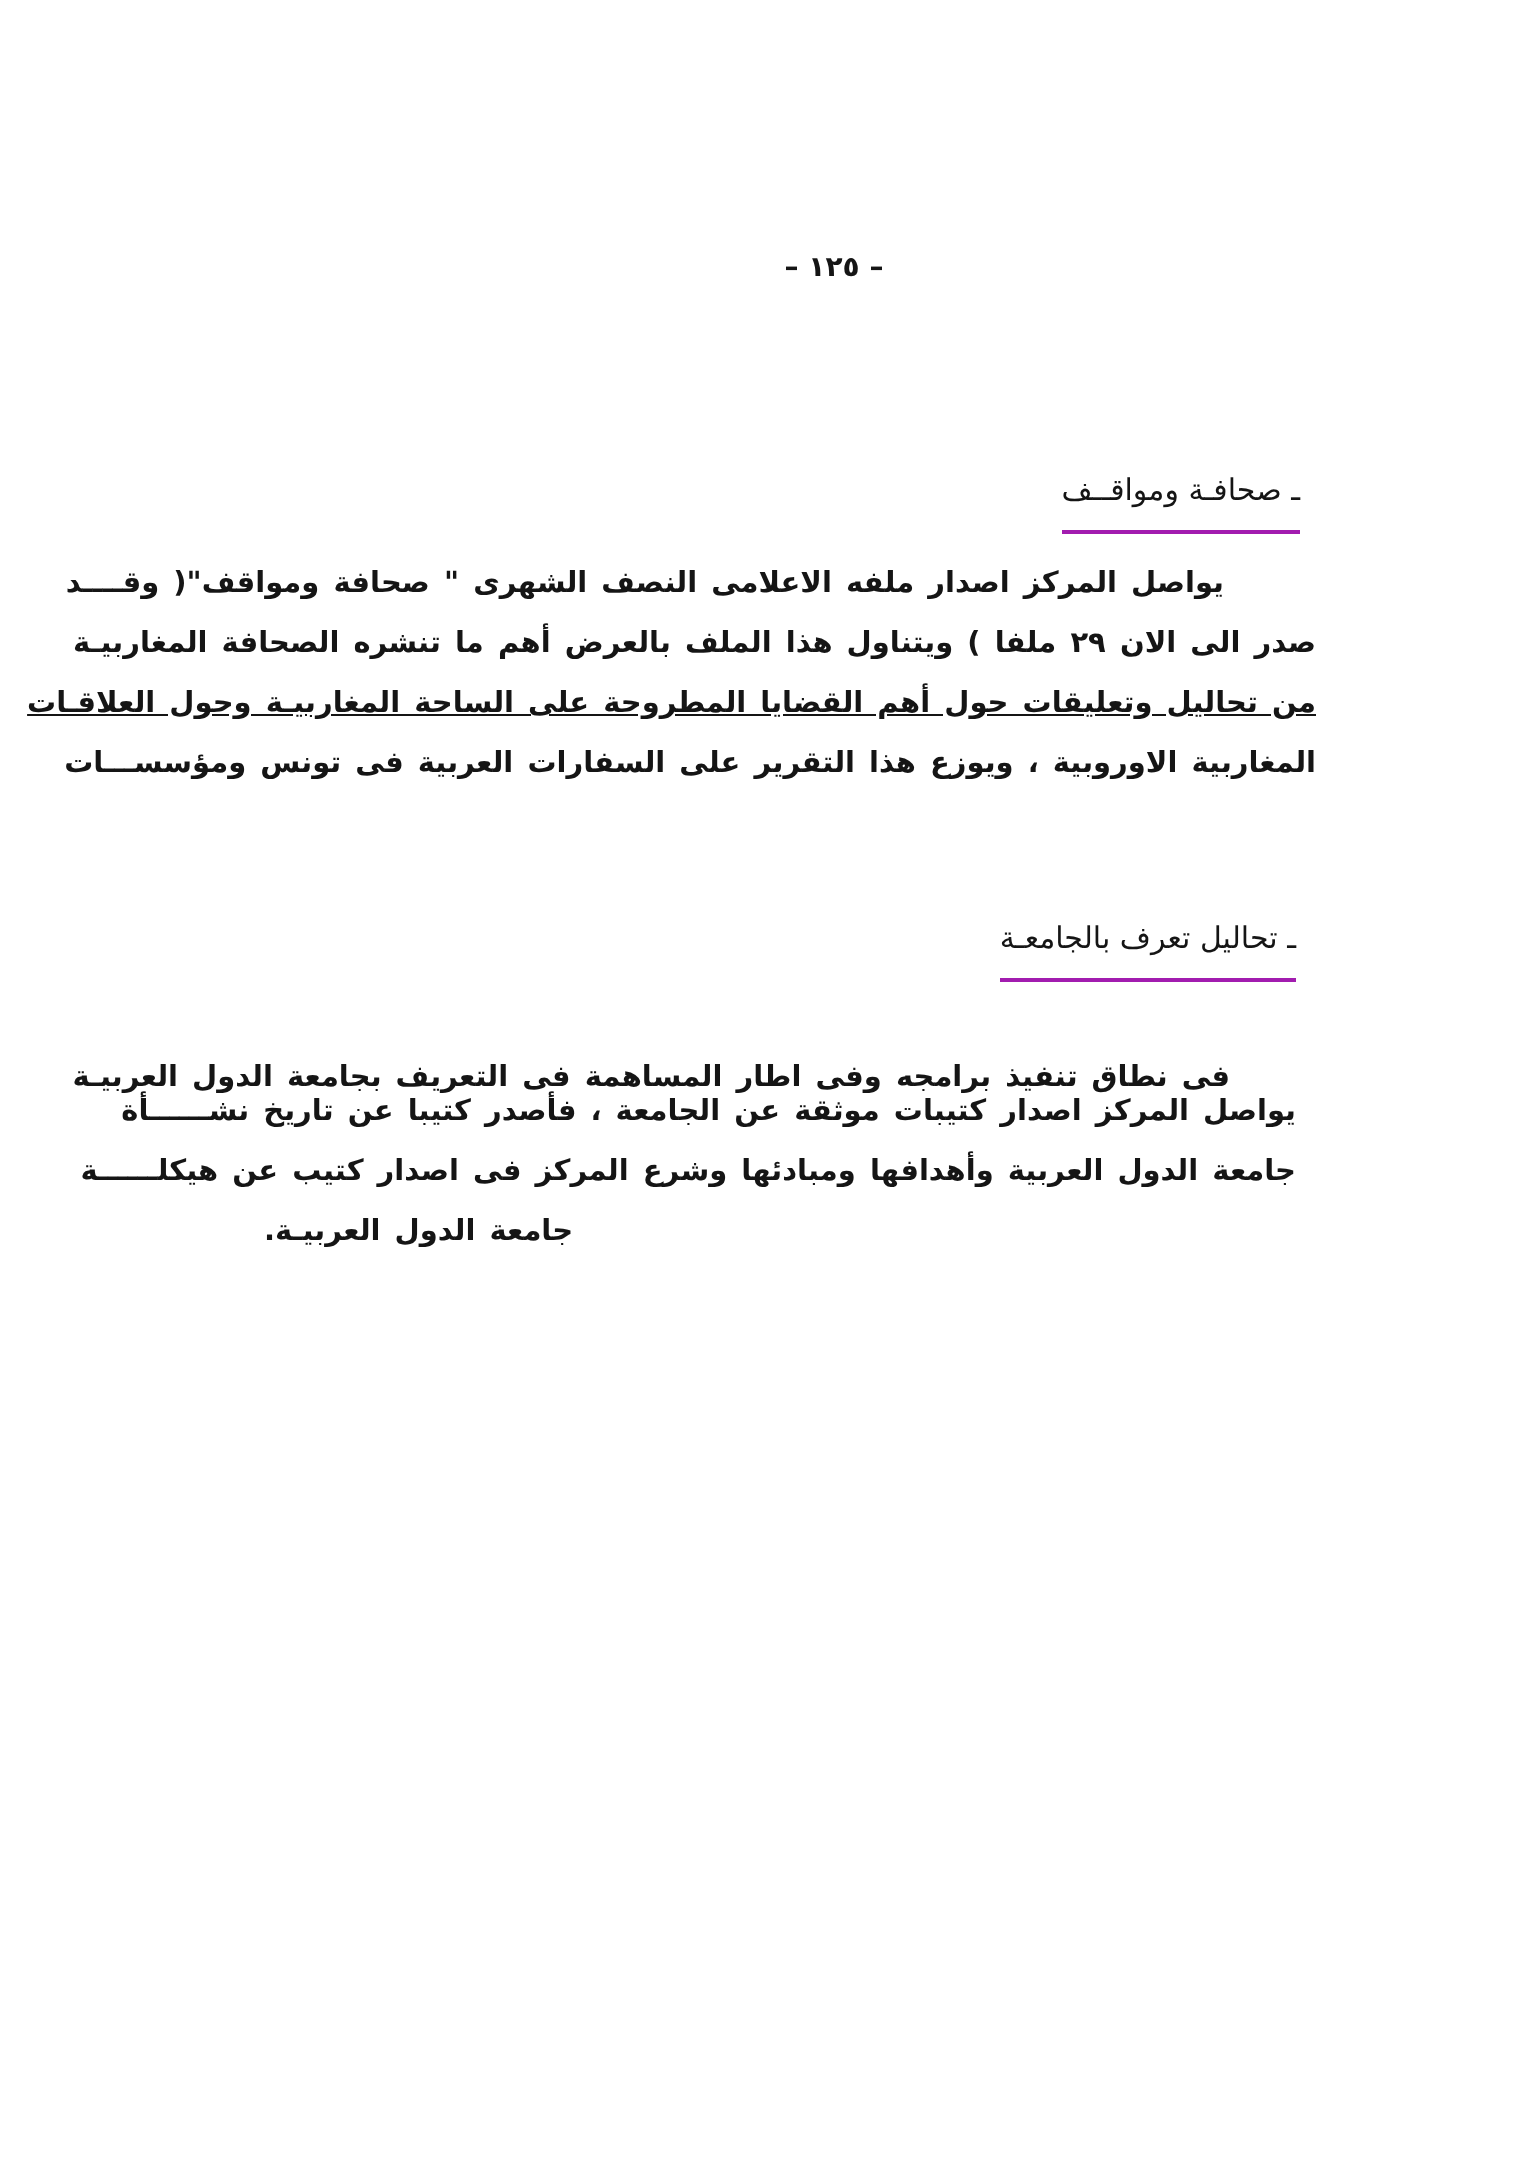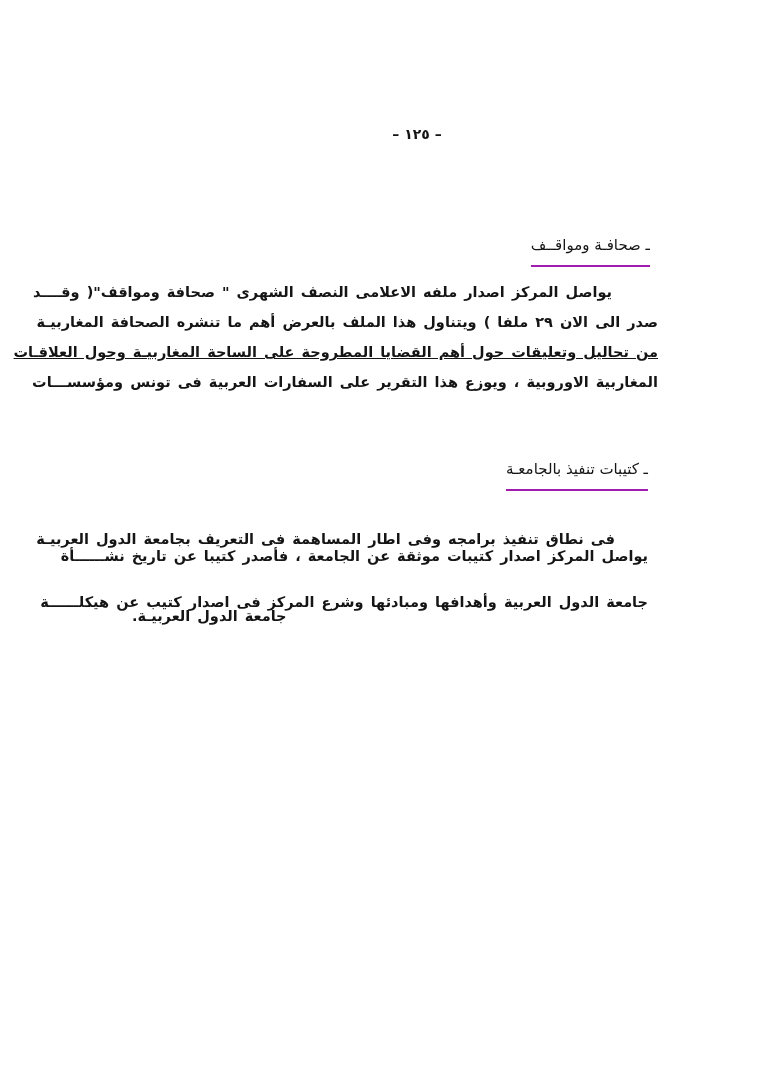--- a/index.html
+++ b/index.html
@@ -63,20 +63,20 @@
 
   <div class="page-number">– ١٢٥ –</div>
 
   <div class="heading heading-1">ـ  صحافـة ومواقــف</div>
 
   <div class="line" style="top:283px; right:158px;">يواصل المركز اصدار ملفه الاعلامى النصف الشهرى " صحافة ومواقف"( وقــــد</div>
   <div class="line" style="top:313px; right:112px;text-align:center;">صدر الى الان ٢٩ ملفا )  ويتناول هذا الملف بالعرض أهم ما تنشره الصحافة المغاربيـة</div>
   <div class="line" style="top:343px; right:112px;text-decoration:underline;">من تحاليل وتعليقات حول أهم القضايا المطروحة على الساحة المغاربيـة وحول العلاقـات</div>
   <div class="line" style="top:373px; right:112px;">المغاربية الاوروبية ، ويوزع هذا التقرير على السفارات العربية فى تونس ومؤسســـات</div>
 
-  <div class="heading heading-2">ـ  كتيبات تنفيذ بالجامعـة</div>
+  <div class="heading heading-2">ـ  تحاليل تعرف بالجامعـة</div>
 
   <div class="line" style="top:530px; right:155px;">فى نطاق تنفيذ برامجه وفى اطار المساهمة فى التعريف بجامعة الدول العربيـة</div>
   <div class="line" style="top:547px; right:122px;">يواصل المركز اصدار كتيبات موثقة عن الجامعة ، فأصدر كتيبا عن تاريخ نشــــــأة</div>
-  <div class="line" style="top:577px; right:122px;margin-top:16px;">جامعة الدول العربية وأهدافها ومبادئها وشرع المركز فى اصدار كتيب عن هيكلــــــة</div>
+  <div class="line" style="top:577px; right:122px;">جامعة الدول العربية وأهدافها ومبادئها وشرع المركز فى اصدار كتيب عن هيكلــــــة</div>
   <div class="line" style="top:607px; left:132px;text-align:right;">جامعة الدول العربيـة.</div>
 
 </div>
 
 </body></html>

